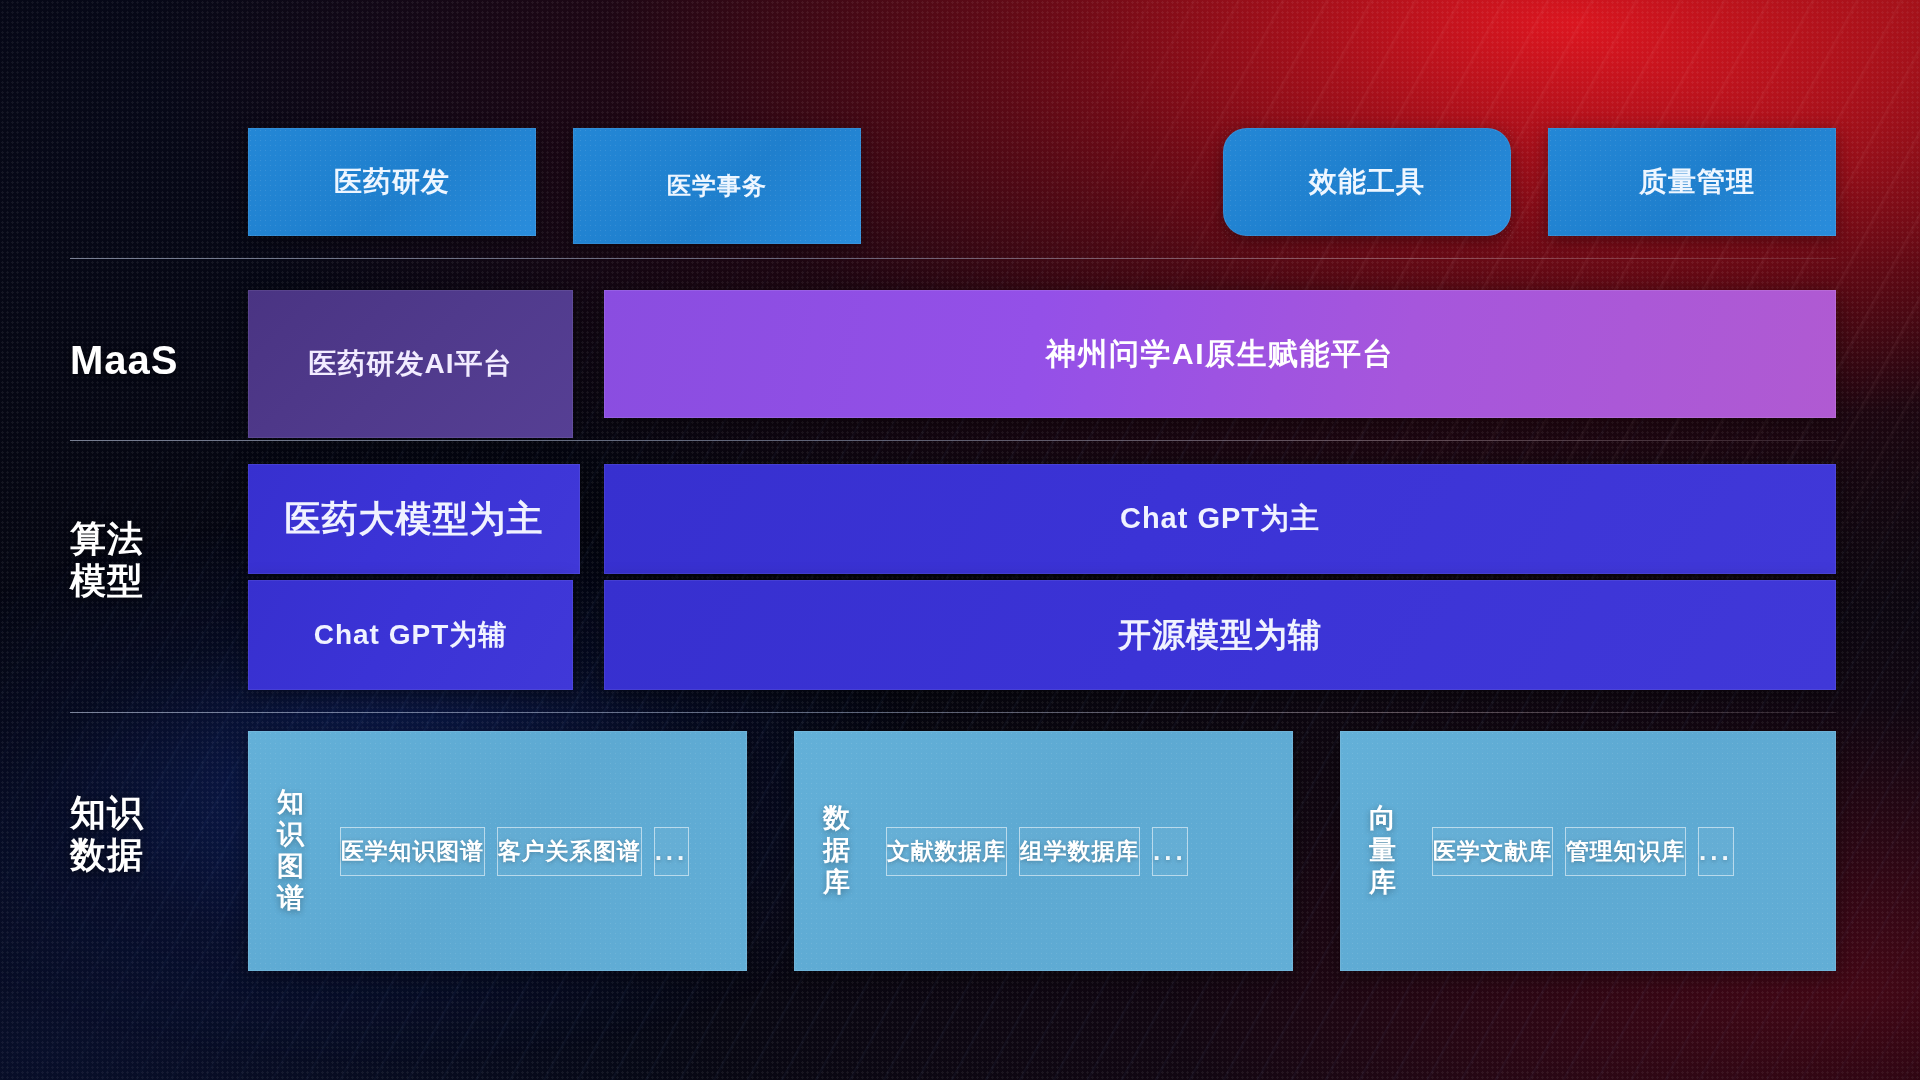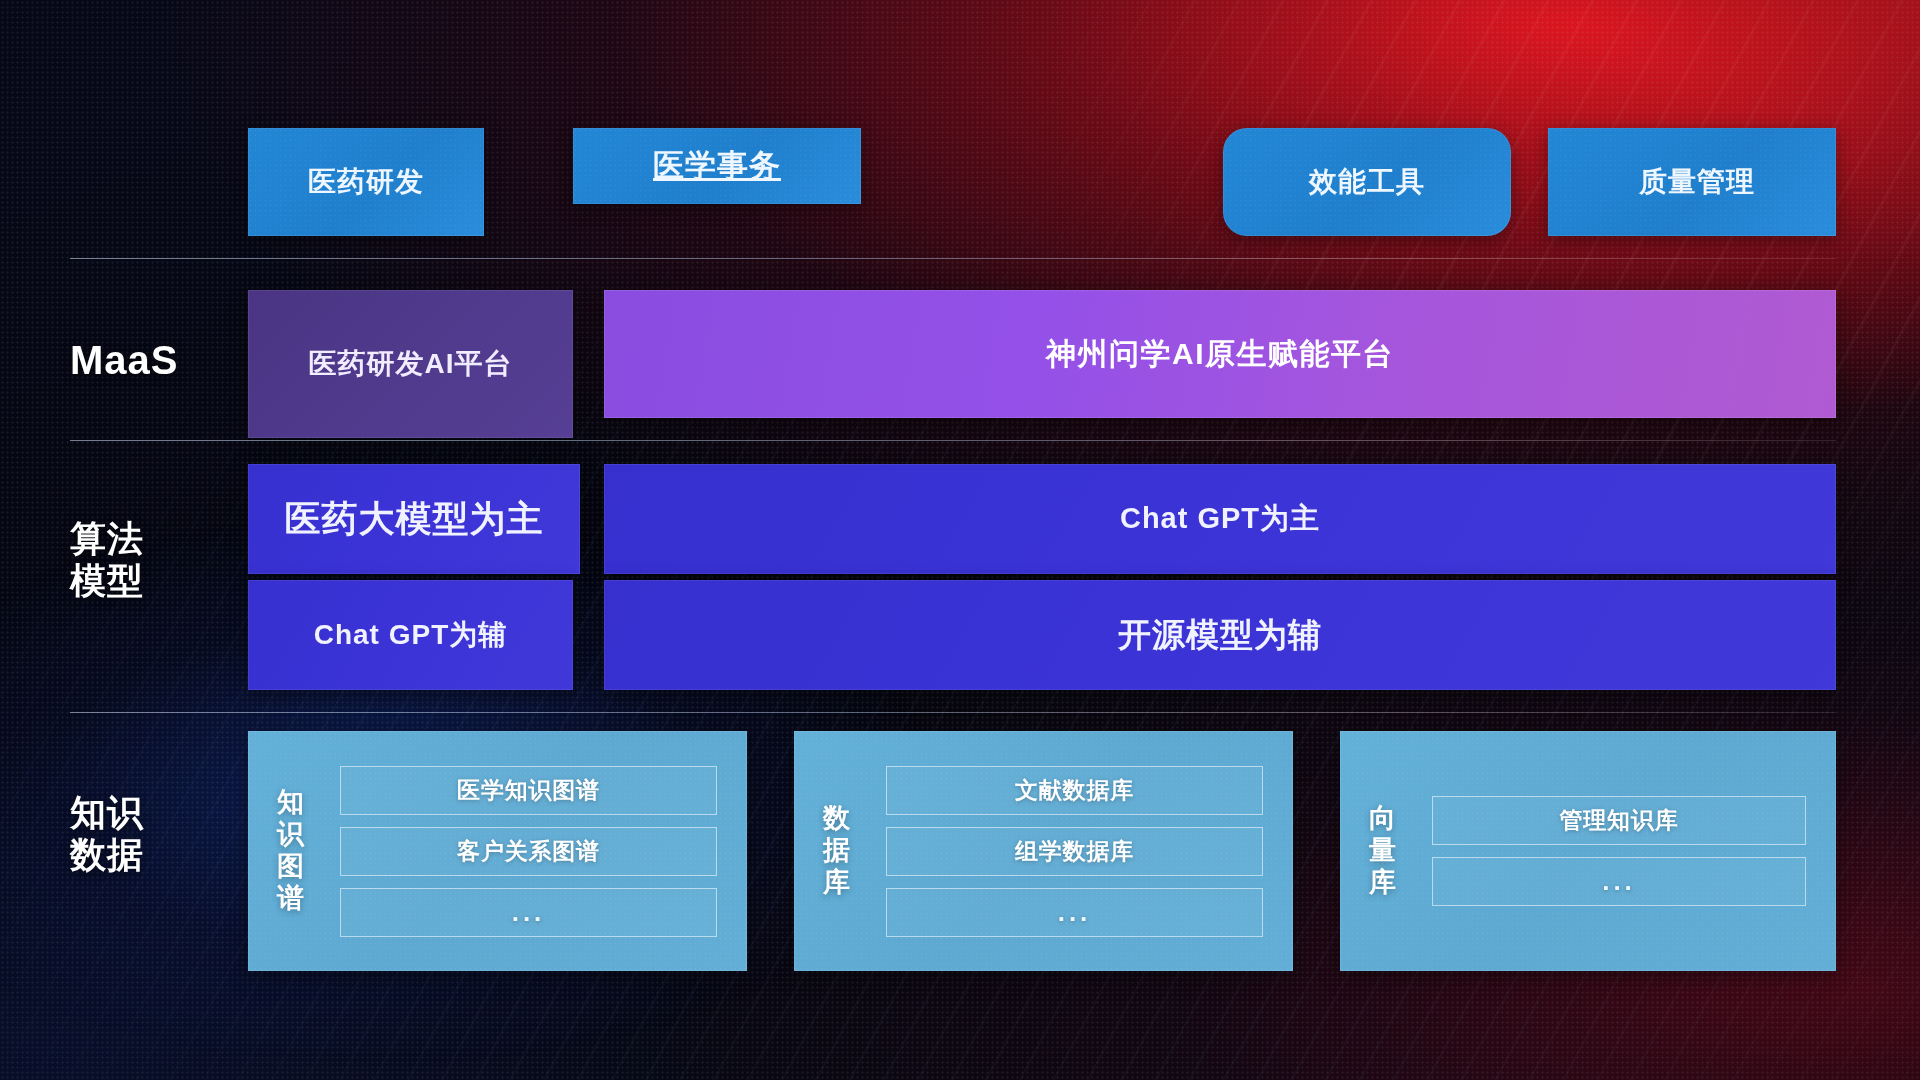--- a/index.html
+++ b/index.html
@@ -87,21 +87,21 @@
     position:absolute; display:flex; align-items:center;
     background:linear-gradient(135deg,#63b0d8 0%,#5da9d2 50%,#62aed6 100%);
     box-shadow:inset 0 0 0 1px rgba(255,255,255,.10), 0 5px 20px rgba(0,0,0,.40);
   }
   .kgroup .ktitle{
     width:86px; flex:0 0 86px; text-align:center;
     color:#fff; font-weight:700; font-size:27px; line-height:1.18;
     letter-spacing:1px; text-shadow:0 2px 6px rgba(0,0,0,.30);
   }
   .kgroup .ktitle .ln{ display:block; }
-  .kitems{ flex:1; display:flex; flex-direction:column; gap:12px; padding:16px 30px 16px 6px;justify-content:flex-end; }
+  .kitems{ flex:1; display:flex; flex-direction:row; gap:12px; padding:16px 30px 16px 6px; }
   .kitem{
     height:49px; display:flex; align-items:center; justify-content:center;
     border:1px solid rgba(255,255,255,.55);
     color:#fff; font-weight:700; font-size:23px; letter-spacing:.8px;
     text-shadow:0 1px 4px rgba(0,0,0,.25);
     background:rgba(255,255,255,.04);
   }
   .kitem.ellipsis{ color:rgba(255,255,255,.92); letter-spacing:4px; font-size:26px; }
   .kdots{ position:absolute; inset:0; opacity:.18; pointer-events:none;
      background-image:radial-gradient(rgba(255,255,255,.55) .9px, transparent 1px);
@@ -114,25 +114,25 @@
   <div class="bg-base"></div>
   <div class="bg-glow-blue"></div>
   <div class="streaks"></div>
   <div class="streaks-red"></div>
   <div class="dots"></div>
   <div class="vignette"></div>
 
   <div id="content">
 
 
-    <div class="scn" style="left:248px; top:128px; width:236px; height:108px; font-size:28px;text-align:right;">
+    <div class="scn" style="left:248px; top:128px; width:288px; height:108px; font-size:28px;text-align:right;">
       <span class="txtured"></span>
       <span>医药研发</span>
     </div>
-    <div class="scn" style="left:573px; top:128px; width:288px; height:76px; font-size:31px;text-decoration:underline;">
+    <div class="scn" style="left:573px; top:128px; width:288px; height:116px; font-size:24px;">
       <span class="txtured"></span>
       <span>医学事务</span>
     </div>
     <div class="scn" style="left:1223px; top:128px; width:288px; height:108px; font-size:28px;border-radius:24px;">
       <span class="txtured"></span>
       <span>效能工具</span>
     </div>
     <div class="scn" style="left:1548px; top:128px; width:288px; height:108px; font-size:28px;padding-left:10px;">
       <span class="txtured"></span>
       <span>质量管理</span>
@@ -215,19 +215,20 @@
     </div>
 
     <div class="kgroup" style="left:1340px; top:731px; width:496px; height:240px;">
       <span class="kdots"></span>
       <div class="ktitle">
         <span class="ln">向</span>
         <span class="ln">量</span>
         <span class="ln">库</span>
       </div>
       <div class="kitems">
+        <div class="kitem">医学文献库</div>
         <div class="kitem">管理知识库</div>
         <div class="kitem ellipsis">...</div>
       </div>
     </div>
 
   </div>
 </div>
 
 </body></html>

